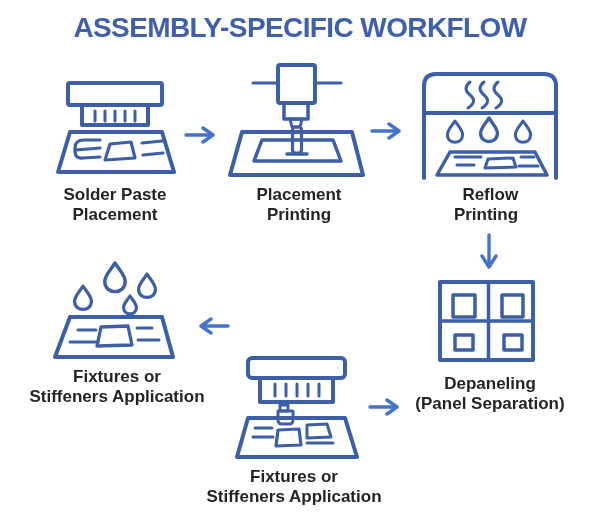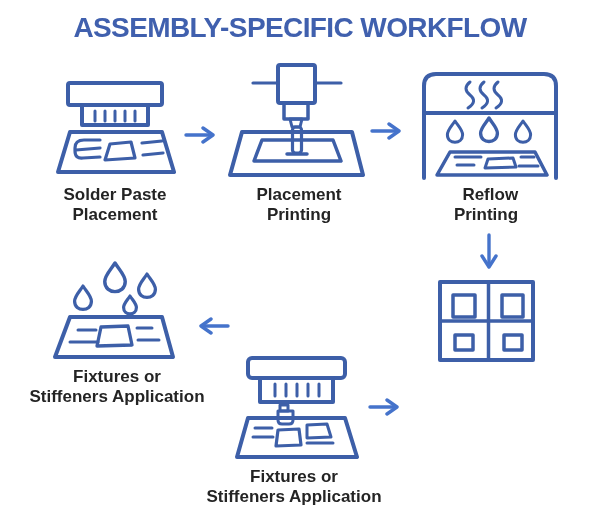--- a/index.html
+++ b/index.html
@@ -127,20 +127,24 @@
   <svg class="icon" style="left:436px; top:278px;" width="104" height="86" viewBox="0 0 104 86">
     <g fill="none" stroke="currentColor" stroke-linejoin="round">
       <rect x="4" y="4" width="93" height="78" stroke-width="4"></rect>
       <path d="M52.5,4 V82 M4,43 H97" stroke-width="3.5"></path>
       <rect x="17" y="17" width="22" height="22" stroke-width="3.5"></rect>
       <rect x="66" y="17" width="21" height="22" stroke-width="3.5"></rect>
       <rect x="19" y="57" width="18" height="15" stroke-width="3.5"></rect>
       <rect x="68" y="57" width="18" height="15" stroke-width="3.5"></rect>
     </g>
   </svg>
+  <div class="label" style="left:490px; top:374px;">
+    <div>Depaneling</div>
+    <div>(Panel Separation)</div>
+  </div>
 
   <svg class="icon" style="left:53px; top:260px;" width="124" height="100" viewBox="0 0 124 100">
     <g fill="none" stroke="currentColor" stroke-linecap="round" stroke-linejoin="round">
       <path d="M0,0 C3.5,5.5 8,9.5 8,14.5 C8,25 -8,25 -8,14.5 C-8,9.5 -3.5,5.5 0,0 Z" transform="translate(30,26) scale(1.05)" stroke-width="3.1"></path>
       <path d="M0,0 C3.5,5.5 8,9.5 8,14.5 C8,25 -8,25 -8,14.5 C-8,9.5 -3.5,5.5 0,0 Z" transform="translate(62,3) scale(1.28)" stroke-width="2.7"></path>
       <path d="M0,0 C3.5,5.5 8,9.5 8,14.5 C8,25 -8,25 -8,14.5 C-8,9.5 -3.5,5.5 0,0 Z" transform="translate(77,36) scale(0.8)" stroke-width="4"></path>
       <path d="M0,0 C3.5,5.5 8,9.5 8,14.5 C8,25 -8,25 -8,14.5 C-8,9.5 -3.5,5.5 0,0 Z" transform="translate(94,14) scale(1.05)" stroke-width="3.1"></path>
       <polygon points="17,57 109,57 120,97 2,97" stroke-width="4"></polygon>
       <polygon points="48,67 75,66 79,85 44,86" stroke-width="3.3"></polygon>
       <path d="M25,70 H43 M17,82 H45" stroke-width="3"></path>

